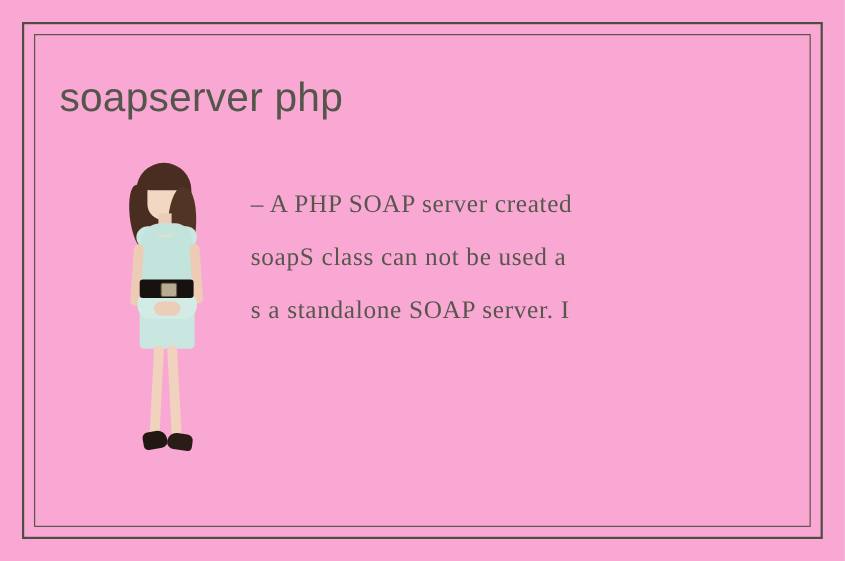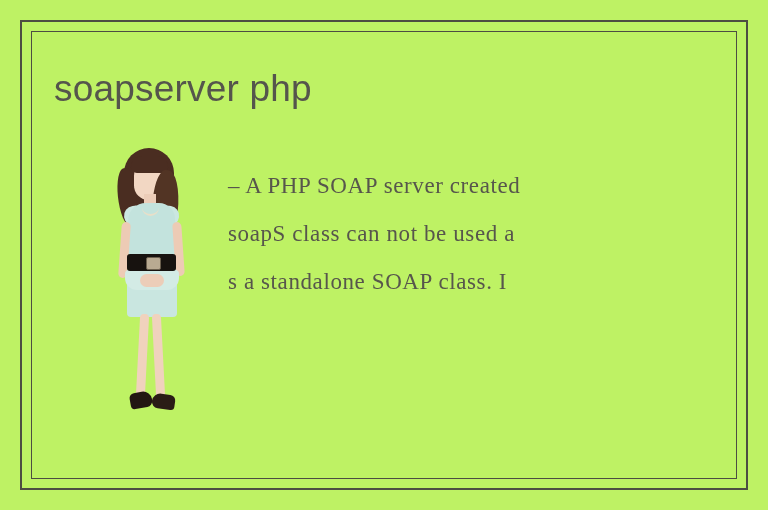--- a/index.html
+++ b/index.html
@@ -12,21 +12,21 @@
     overflow: hidden;
     background: #fbfaf2;
     font-family: "Liberation Sans", sans-serif;
   }
 
   
   .slide {
     position: relative;
     width: 768px;
     height: 510px;
-    background: #bef264;
+    background: #f9a8d4;
   }
 
   
   .frame-outer {
     position: absolute;
     left: 20px;
     top: 20px;
     width: 728px;
     height: 470px;
     border: 2px solid #4d4d42;
@@ -238,16 +238,16 @@
     <div class="ph-layer ph-hands"></div>
     <div class="ph-layer ph-leg-l"></div>
     <div class="ph-layer ph-leg-r"></div>
     <div class="ph-layer ph-shoe-l"></div>
     <div class="ph-layer ph-shoe-r"></div>
   </div>
 
   <div class="body-text">
     <div class="body-line">– A PHP SOAP server created</div>
     <div class="body-line">soapS class can not be used a</div>
-    <div class="body-line">s a standalone SOAP class. I</div>
+    <div class="body-line">s a standalone SOAP server. I</div>
   </div>
 
 </div>
 
 </body></html>

